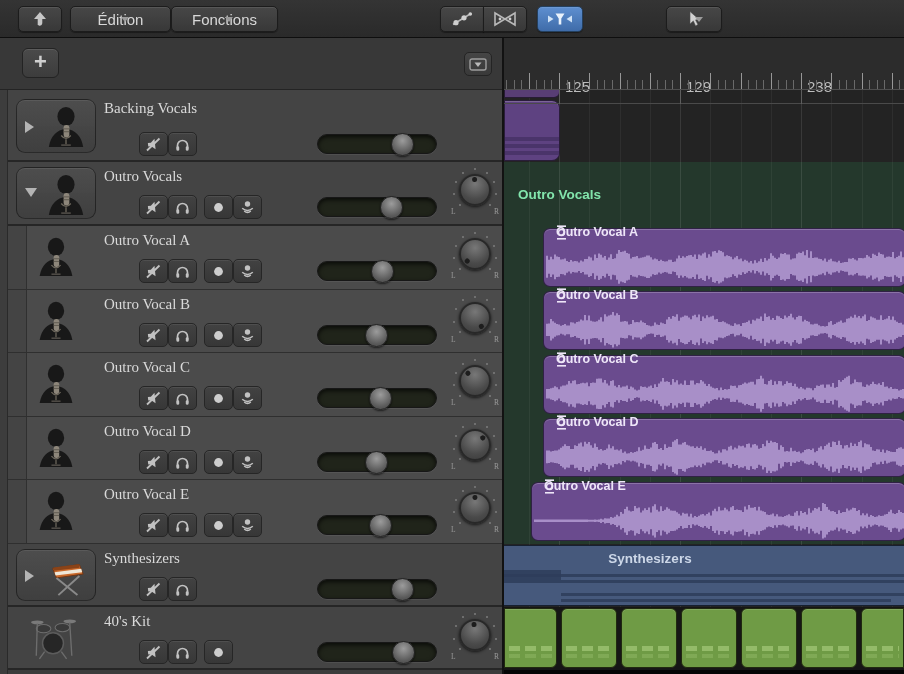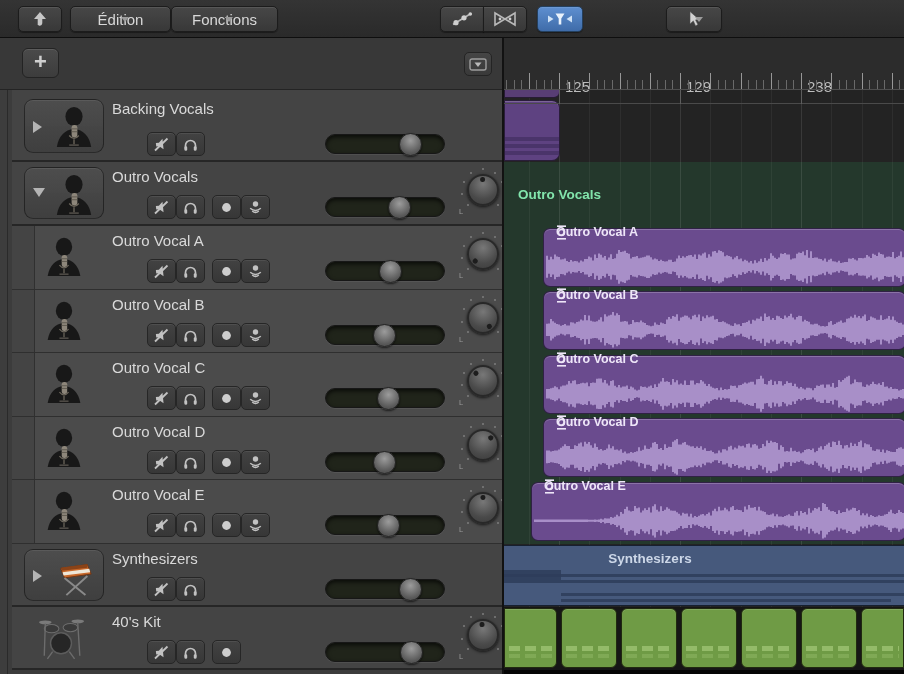--- a/index.html
+++ b/index.html
@@ -25,21 +25,21 @@
           color:#cfcfcf;font-size:22px;font-weight:bold;display:flex;align-items:center;justify-content:center;}
   .addbtn span{position:static;margin-top:-3px;}
   .collbtn{left:464px;top:14px;width:28px;height:24px;border-radius:5px;border:1px solid #242424;
            background:linear-gradient(#454545,#393939);display:flex;align-items:center;justify-content:center;}
   .collbtn svg{position:static;}
 
   .hdrcol{left:0;top:90px;width:504px;height:584px;background:#3c3c3c;z-index:5;}
   .edgestrip{left:0;top:0;width:8px;height:584px;background:#3d3d3d;border-right:1px solid #2a2a2a;z-index:9;}
   .coldiv{left:502px;top:38px;width:2px;height:636px;background:#121212;z-index:30;}
 
-  .trow{left:12px;width:504px;background:#444444;border-bottom:2px solid #262626;}
+  .trow{left:4px;width:504px;background:#444444;border-bottom:2px solid #262626;font-family:Liberation Serif, serif;}
   .trow.sub{background:#444444;border-bottom:1px solid #2f2f2f;}
   .subpanel{left:22px;top:0;width:482px;height:100%;background:#4b4b4b;border-left:1px solid #303030;}
   .iconbox{left:12px;width:80px;border-radius:9px;border:1px solid rgba(0,0,0,.45);
            background:linear-gradient(rgba(255,255,255,.05),rgba(0,0,0,.07));
            box-shadow:inset 0 1px 0 rgba(255,255,255,.07);}
   .tri{width:0;height:0;}
   .tri.right{border-top:6px solid transparent;border-bottom:6px solid transparent;border-left:9px solid #b4b4b4;}
   .tri.down{border-left:6px solid transparent;border-right:6px solid transparent;border-top:9px solid #b4b4b4;}
   .tname{color:#d9d9d9;font-size:15px;white-space:nowrap;z-index:3;}
   .cbtn{width:29px;height:24px;border-radius:5px;border:1px solid #262626;

